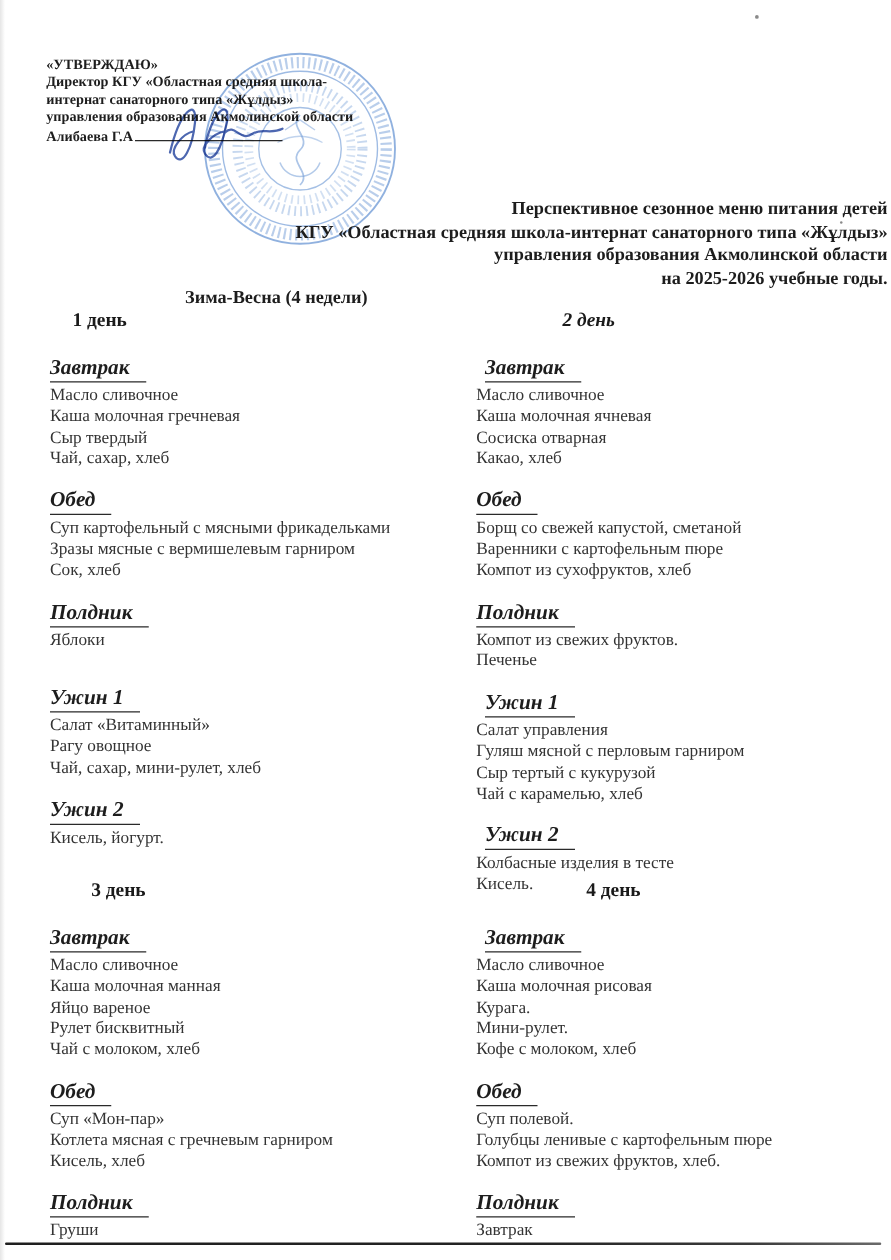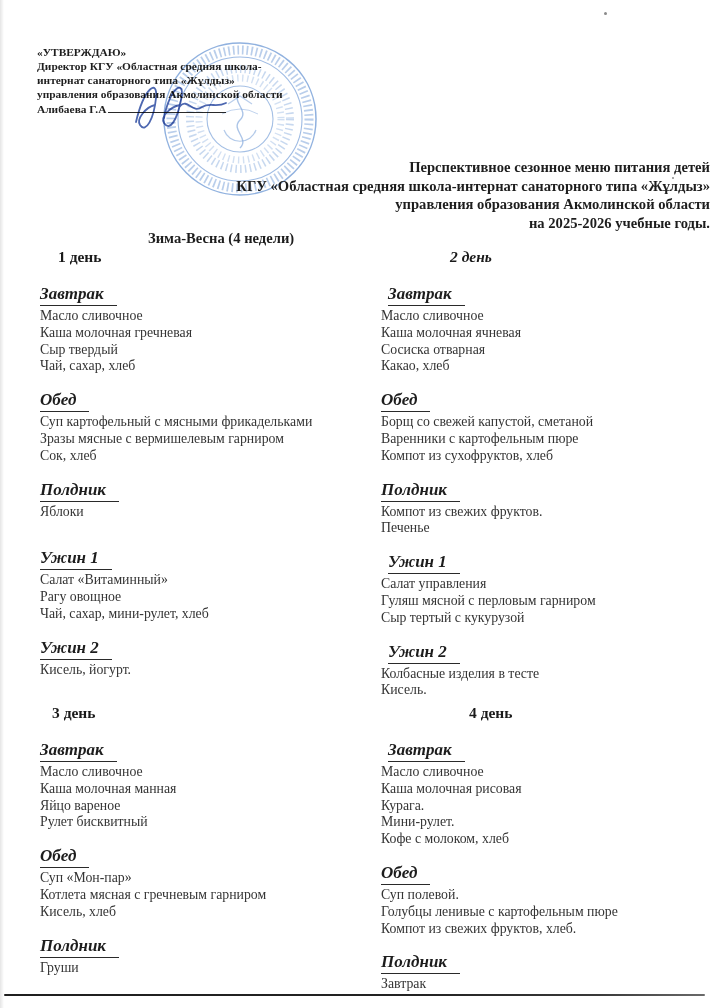--- a/index.html
+++ b/index.html
@@ -58,21 +58,21 @@
 
   
   .day-cell{position:absolute;}
   .cell-0{left:40px;top:248px;width:340px;}
   .cell-1{left:381px;top:248px;width:326px;}
   .cell-2{left:40px;top:704px;width:340px;}
   .cell-3{left:381px;top:704px;width:326px;}
   .day-label{font-weight:bold;font-size:15.5px;color:#1a1a1a;margin-bottom:18px;}
   .cell-0 .day-label{margin-left:18px;}
   .cell-1 .day-label{margin-left:69px;font-style:italic;}
-  .cell-2 .day-label{margin-left:12px;}
+  .cell-2 .day-label{margin-left:33px;}
   .cell-3 .day-label{margin-left:88px;}
   .menu-section{margin-bottom:15px;}
   .cell-0 .sec-3{margin-top:28px;}
   .heading{
     display:inline-block;
     font-weight:bold;font-style:italic;font-size:17px;color:#1d1d1d;
     border-bottom:1.6px solid #2a2a2a;padding-right:13px;padding-bottom:1px;
     margin-bottom:2px;
   }
   .cell-1 .sec-0 .heading,.cell-1 .sec-3 .heading,.cell-1 .sec-4 .heading,
@@ -178,35 +178,37 @@
         <div class="menu-section sec-2">
           <div><span class="heading">Полдник</span></div>
           <div class="item">Компот из свежих фруктов.</div>
           <div class="item">Печенье</div>
         </div>
         <div class="menu-section sec-3">
           <div><span class="heading">Ужин 1</span></div>
           <div class="item">Салат управления</div>
           <div class="item">Гуляш мясной с перловым гарниром</div>
           <div class="item">Сыр тертый с кукурузой</div>
+          <div class="item">Чай с карамелью, хлеб</div>
         </div>
         <div class="menu-section sec-4">
           <div><span class="heading">Ужин 2</span></div>
           <div class="item">Колбасные изделия в тесте</div>
           <div class="item">Кисель.</div>
         </div>
       </div>
       <div class="day-cell cell-2">
         <div class="day-label">3 день</div>
         <div class="menu-section sec-0">
           <div><span class="heading">Завтрак</span></div>
           <div class="item">Масло сливочное</div>
           <div class="item">Каша молочная манная</div>
           <div class="item">Яйцо вареное</div>
           <div class="item">Рулет бисквитный</div>
+          <div class="item">Чай с молоком, хлеб</div>
         </div>
         <div class="menu-section sec-1">
           <div><span class="heading">Обед</span></div>
           <div class="item">Суп «Мон-пар»</div>
           <div class="item">Котлета мясная с гречневым гарниром</div>
           <div class="item">Кисель, хлеб</div>
         </div>
         <div class="menu-section sec-2">
           <div><span class="heading">Полдник</span></div>
           <div class="item">Груши</div>

